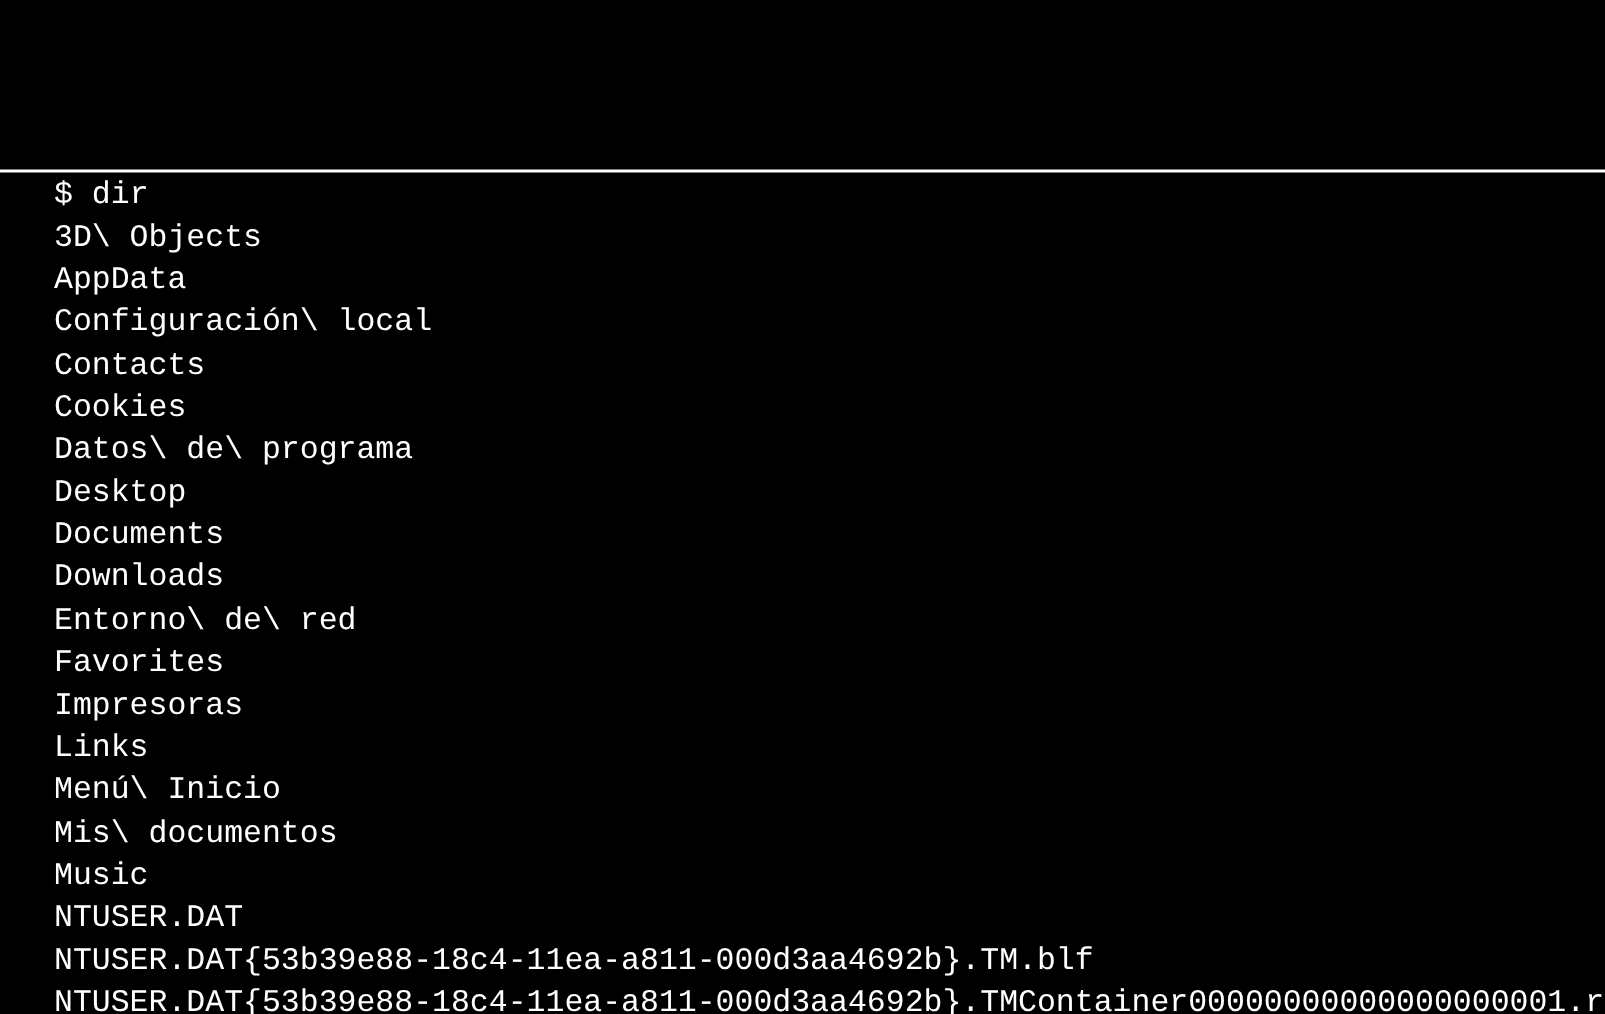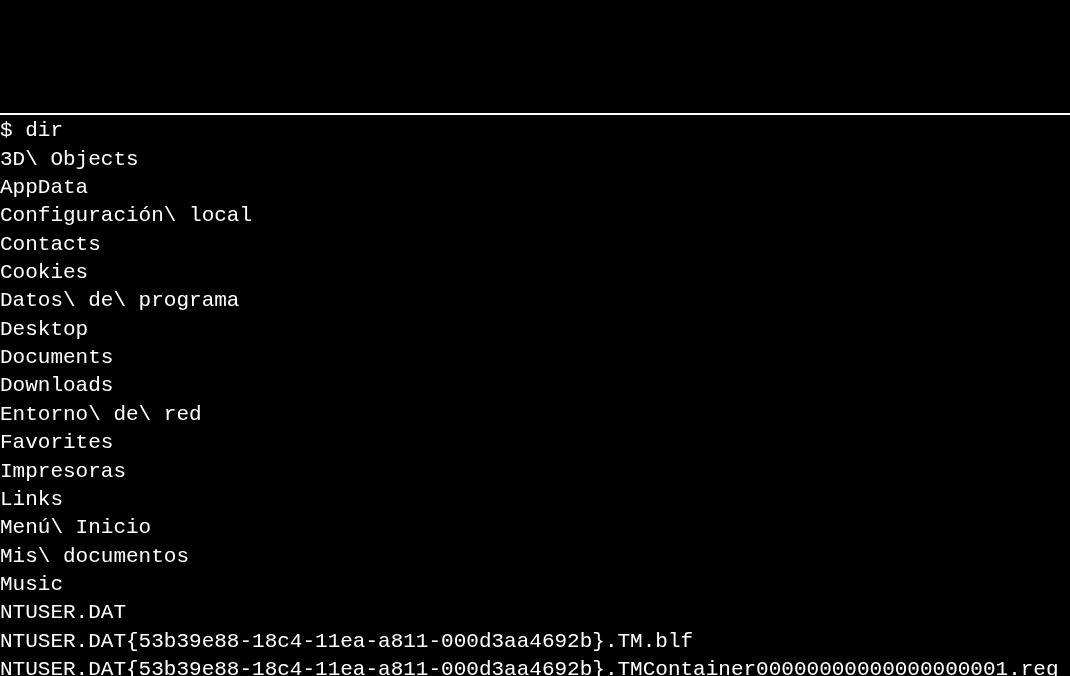--- a/index.html
+++ b/index.html
@@ -19,20 +19,21 @@
       overflow: hidden;
       white-space: pre-wrap;
       word-break: break-all;
     }
     .terminal {
       padding: 2px 0;
       border-top: 2px solid #ffffff;
     }
     .line {
       display: block;
+      padding-left: 36px;
     }
     .prompt-symbol {
       color: #ffffff;
     }
   </style>
 </head>
 <body>
 
 
 

